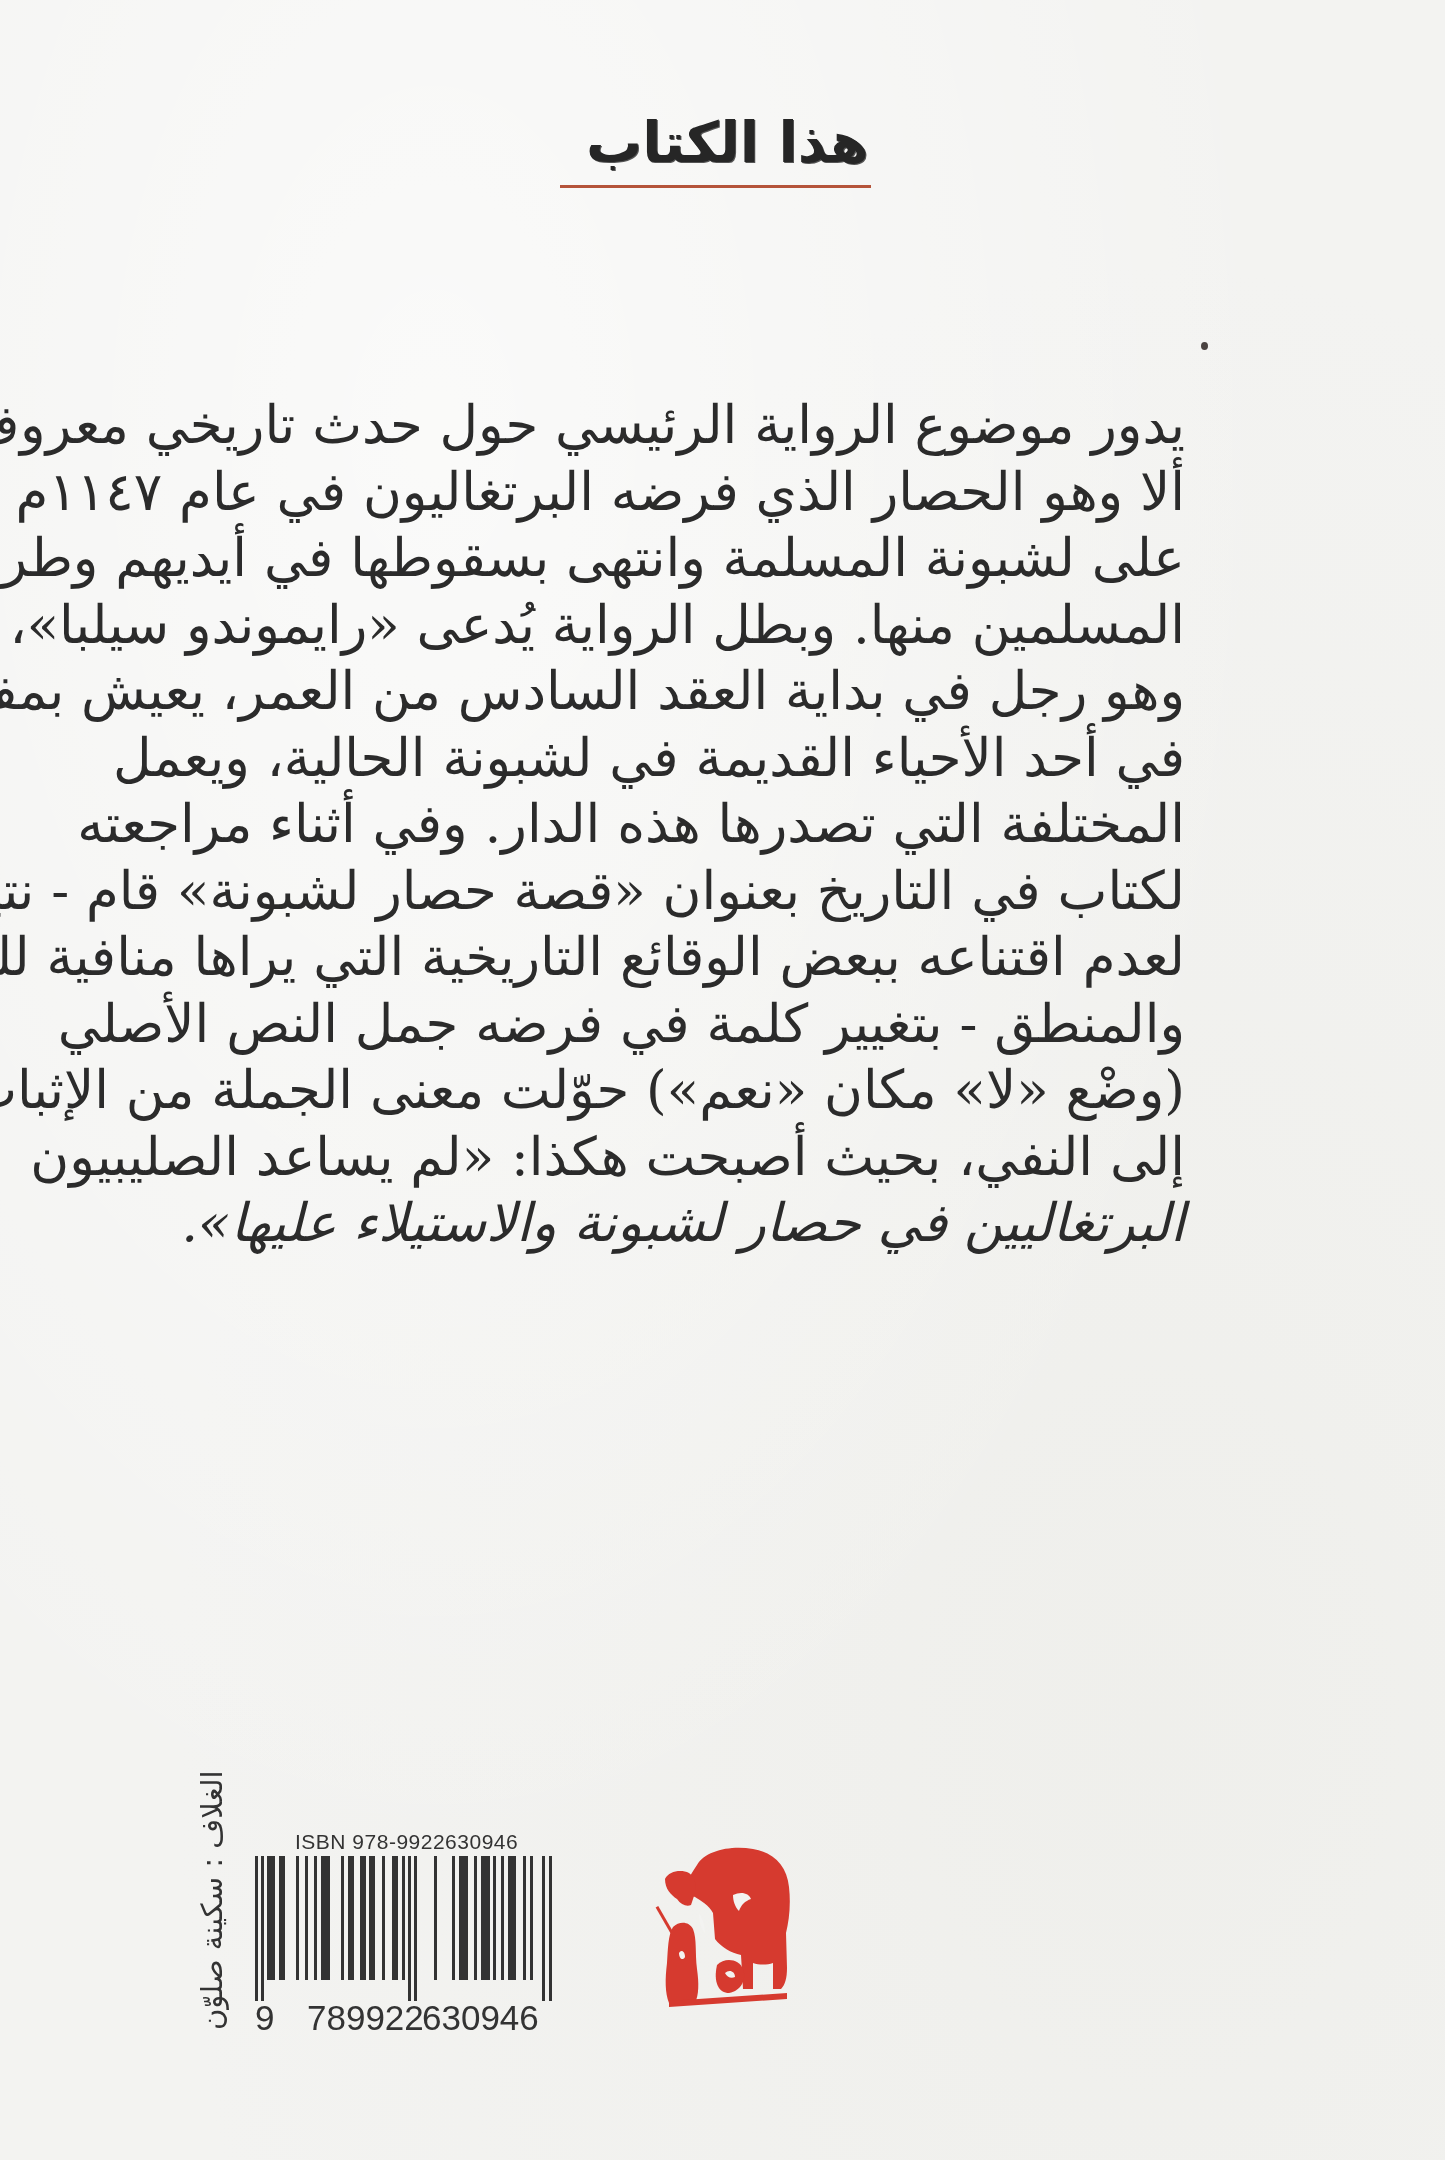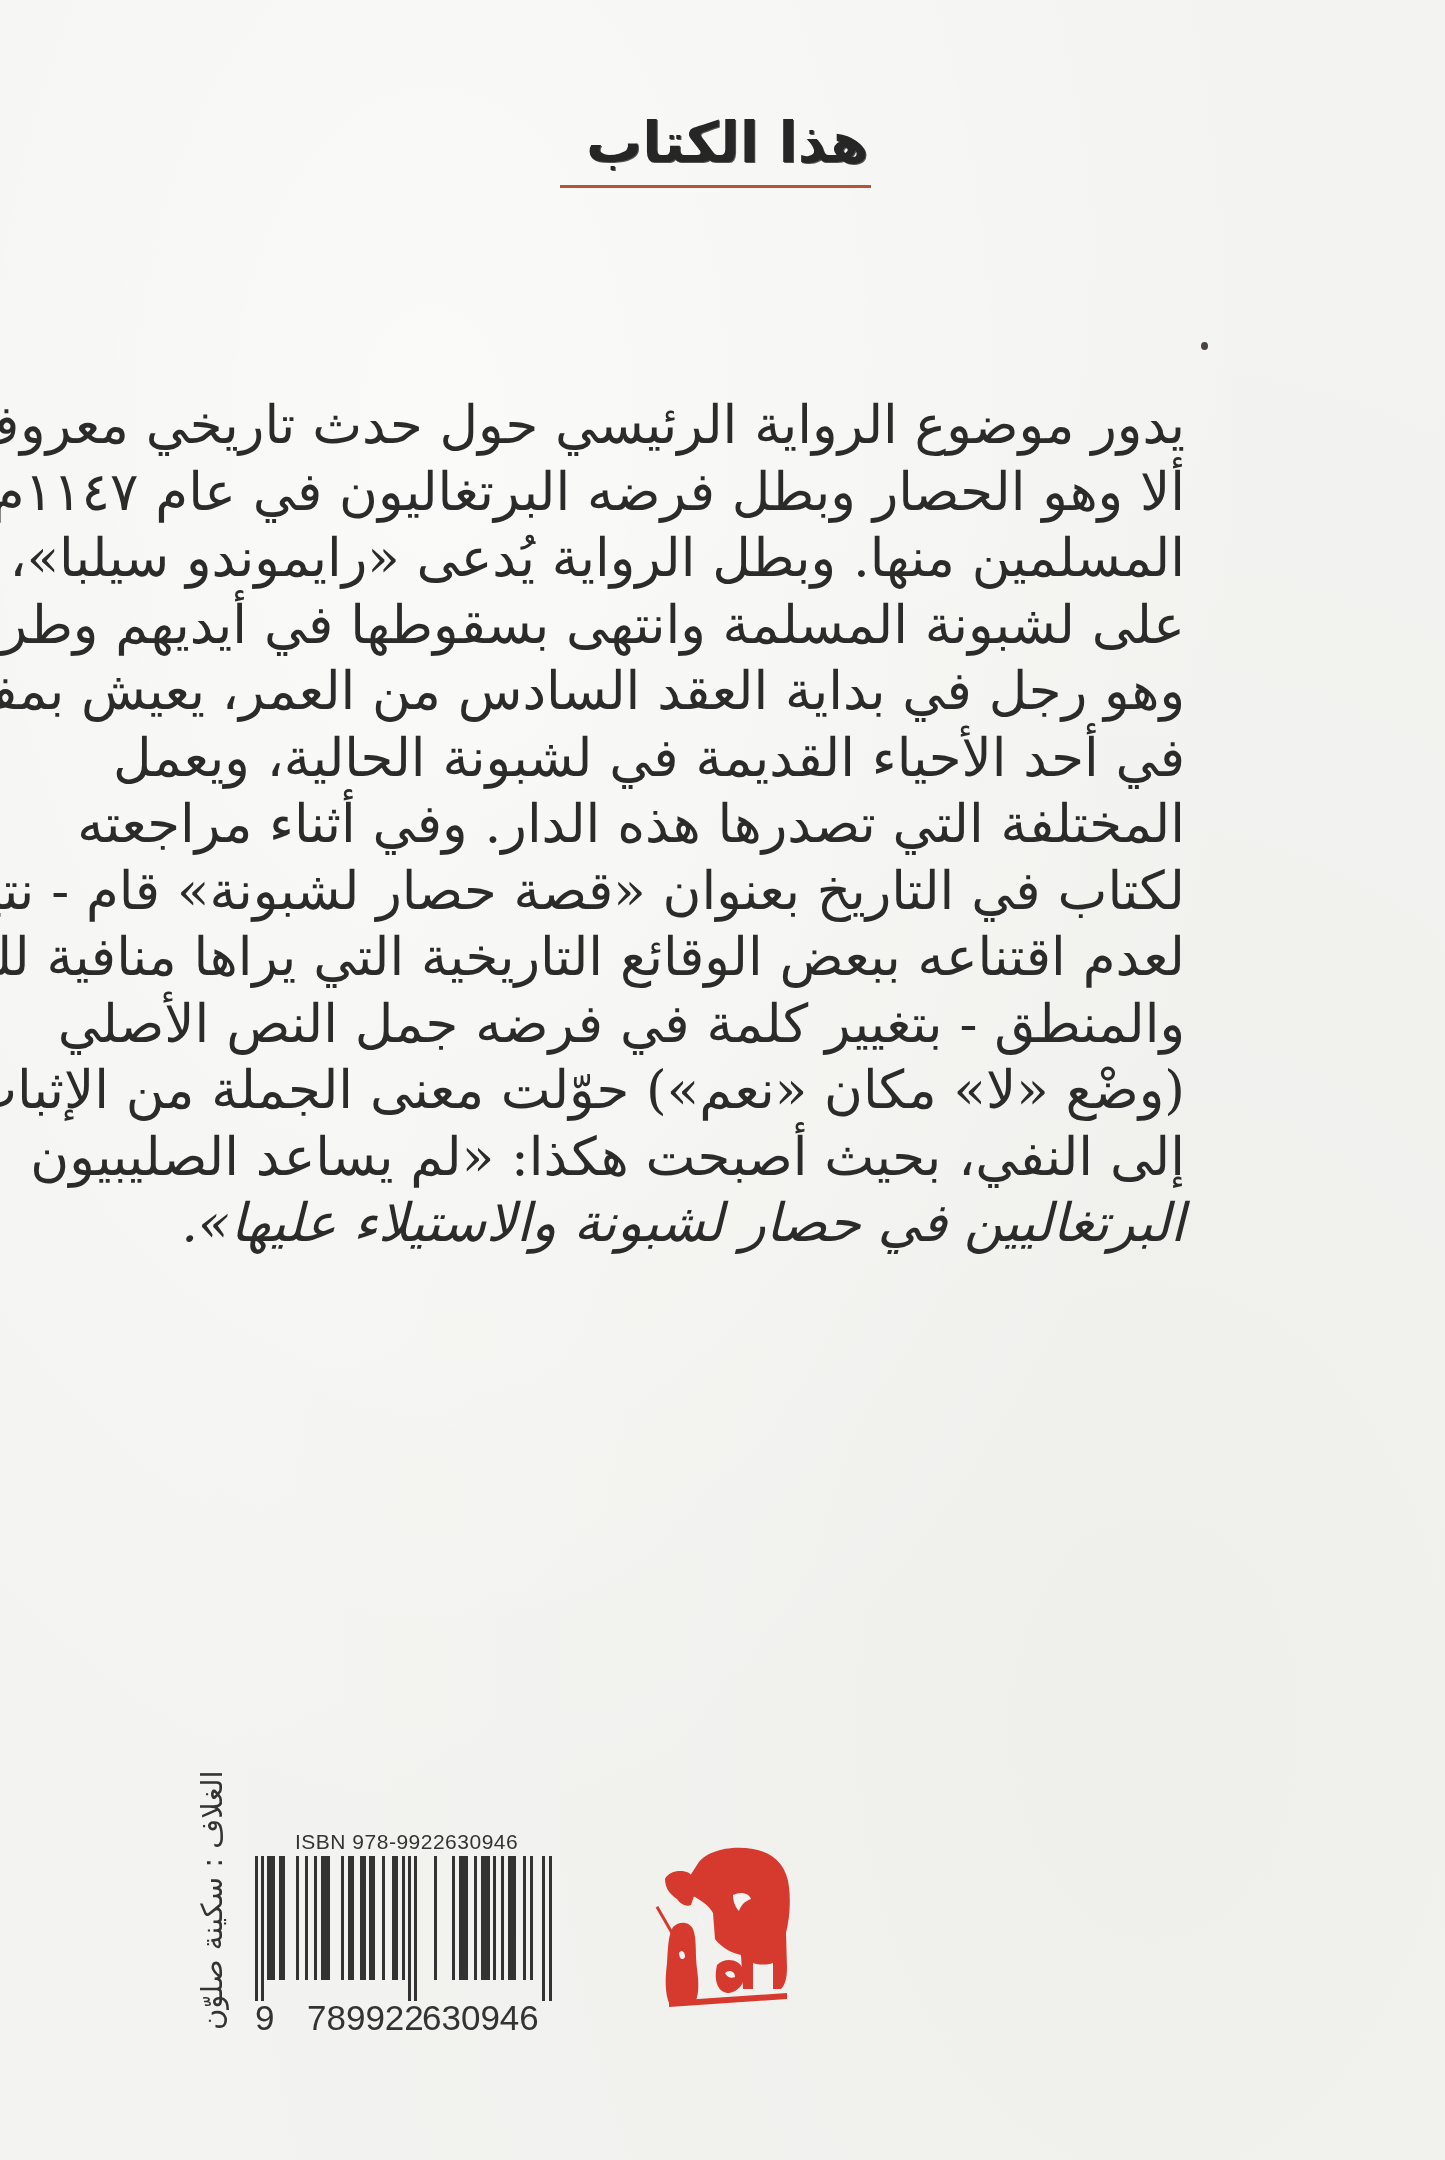--- a/index.html
+++ b/index.html
@@ -145,23 +145,23 @@
 
 <div class="page">
 
   <div class="title">هذا الكتاب</div>
   <div class="title-rule"></div>
 
   <div class="speck"></div>
 
   <div class="body-text">
     <span class="body-line">يدور موضوع الرواية الرئيسي حول حدث تاريخي معروف،</span>
-    <span class="body-line">ألا وهو الحصار وبطل فرضه البرتغاليون في عام ١١٤٧م</span>
+    <span class="body-line">ألا وهو الحصار الذي فرضه البرتغاليون في عام ١١٤٧م</span>
+    <span class="body-line">على لشبونة المسلمة وانتهى بسقوطها في أيديهم وطرد</span>
     <span class="body-line">المسلمين منها. وبطل الرواية يُدعى «رايموندو سيلبا»،</span>
-    <span class="body-line">على لشبونة المسلمة وانتهى بسقوطها في أيديهم وطرد</span>
     <span class="body-line">وهو رجل في بداية العقد السادس من العمر، يعيش بمفرده</span>
     <span class="body-line">في أحد الأحياء القديمة في لشبونة الحالية، ويعمل</span>
     <span class="body-line">المختلفة التي تصدرها هذه الدار. وفي أثناء مراجعته</span>
     <span class="body-line">لكتاب في التاريخ بعنوان «قصة حصار لشبونة» قام - نتيجة</span>
     <span class="body-line">لعدم اقتناعه ببعض الوقائع التاريخية التي يراها منافية للعقل</span>
     <span class="body-line">والمنطق - بتغيير كلمة في فرضه جمل النص الأصلي</span>
     <span class="body-line">(وضْع «لا» مكان «نعم») حوّلت معنى الجملة من الإثبات</span>
     <span class="body-line">إلى النفي، بحيث أصبحت هكذا: «لم يساعد الصليبيون</span>
     <span class="body-line last">البرتغاليين في حصار لشبونة والاستيلاء عليها».</span>
   </div>

